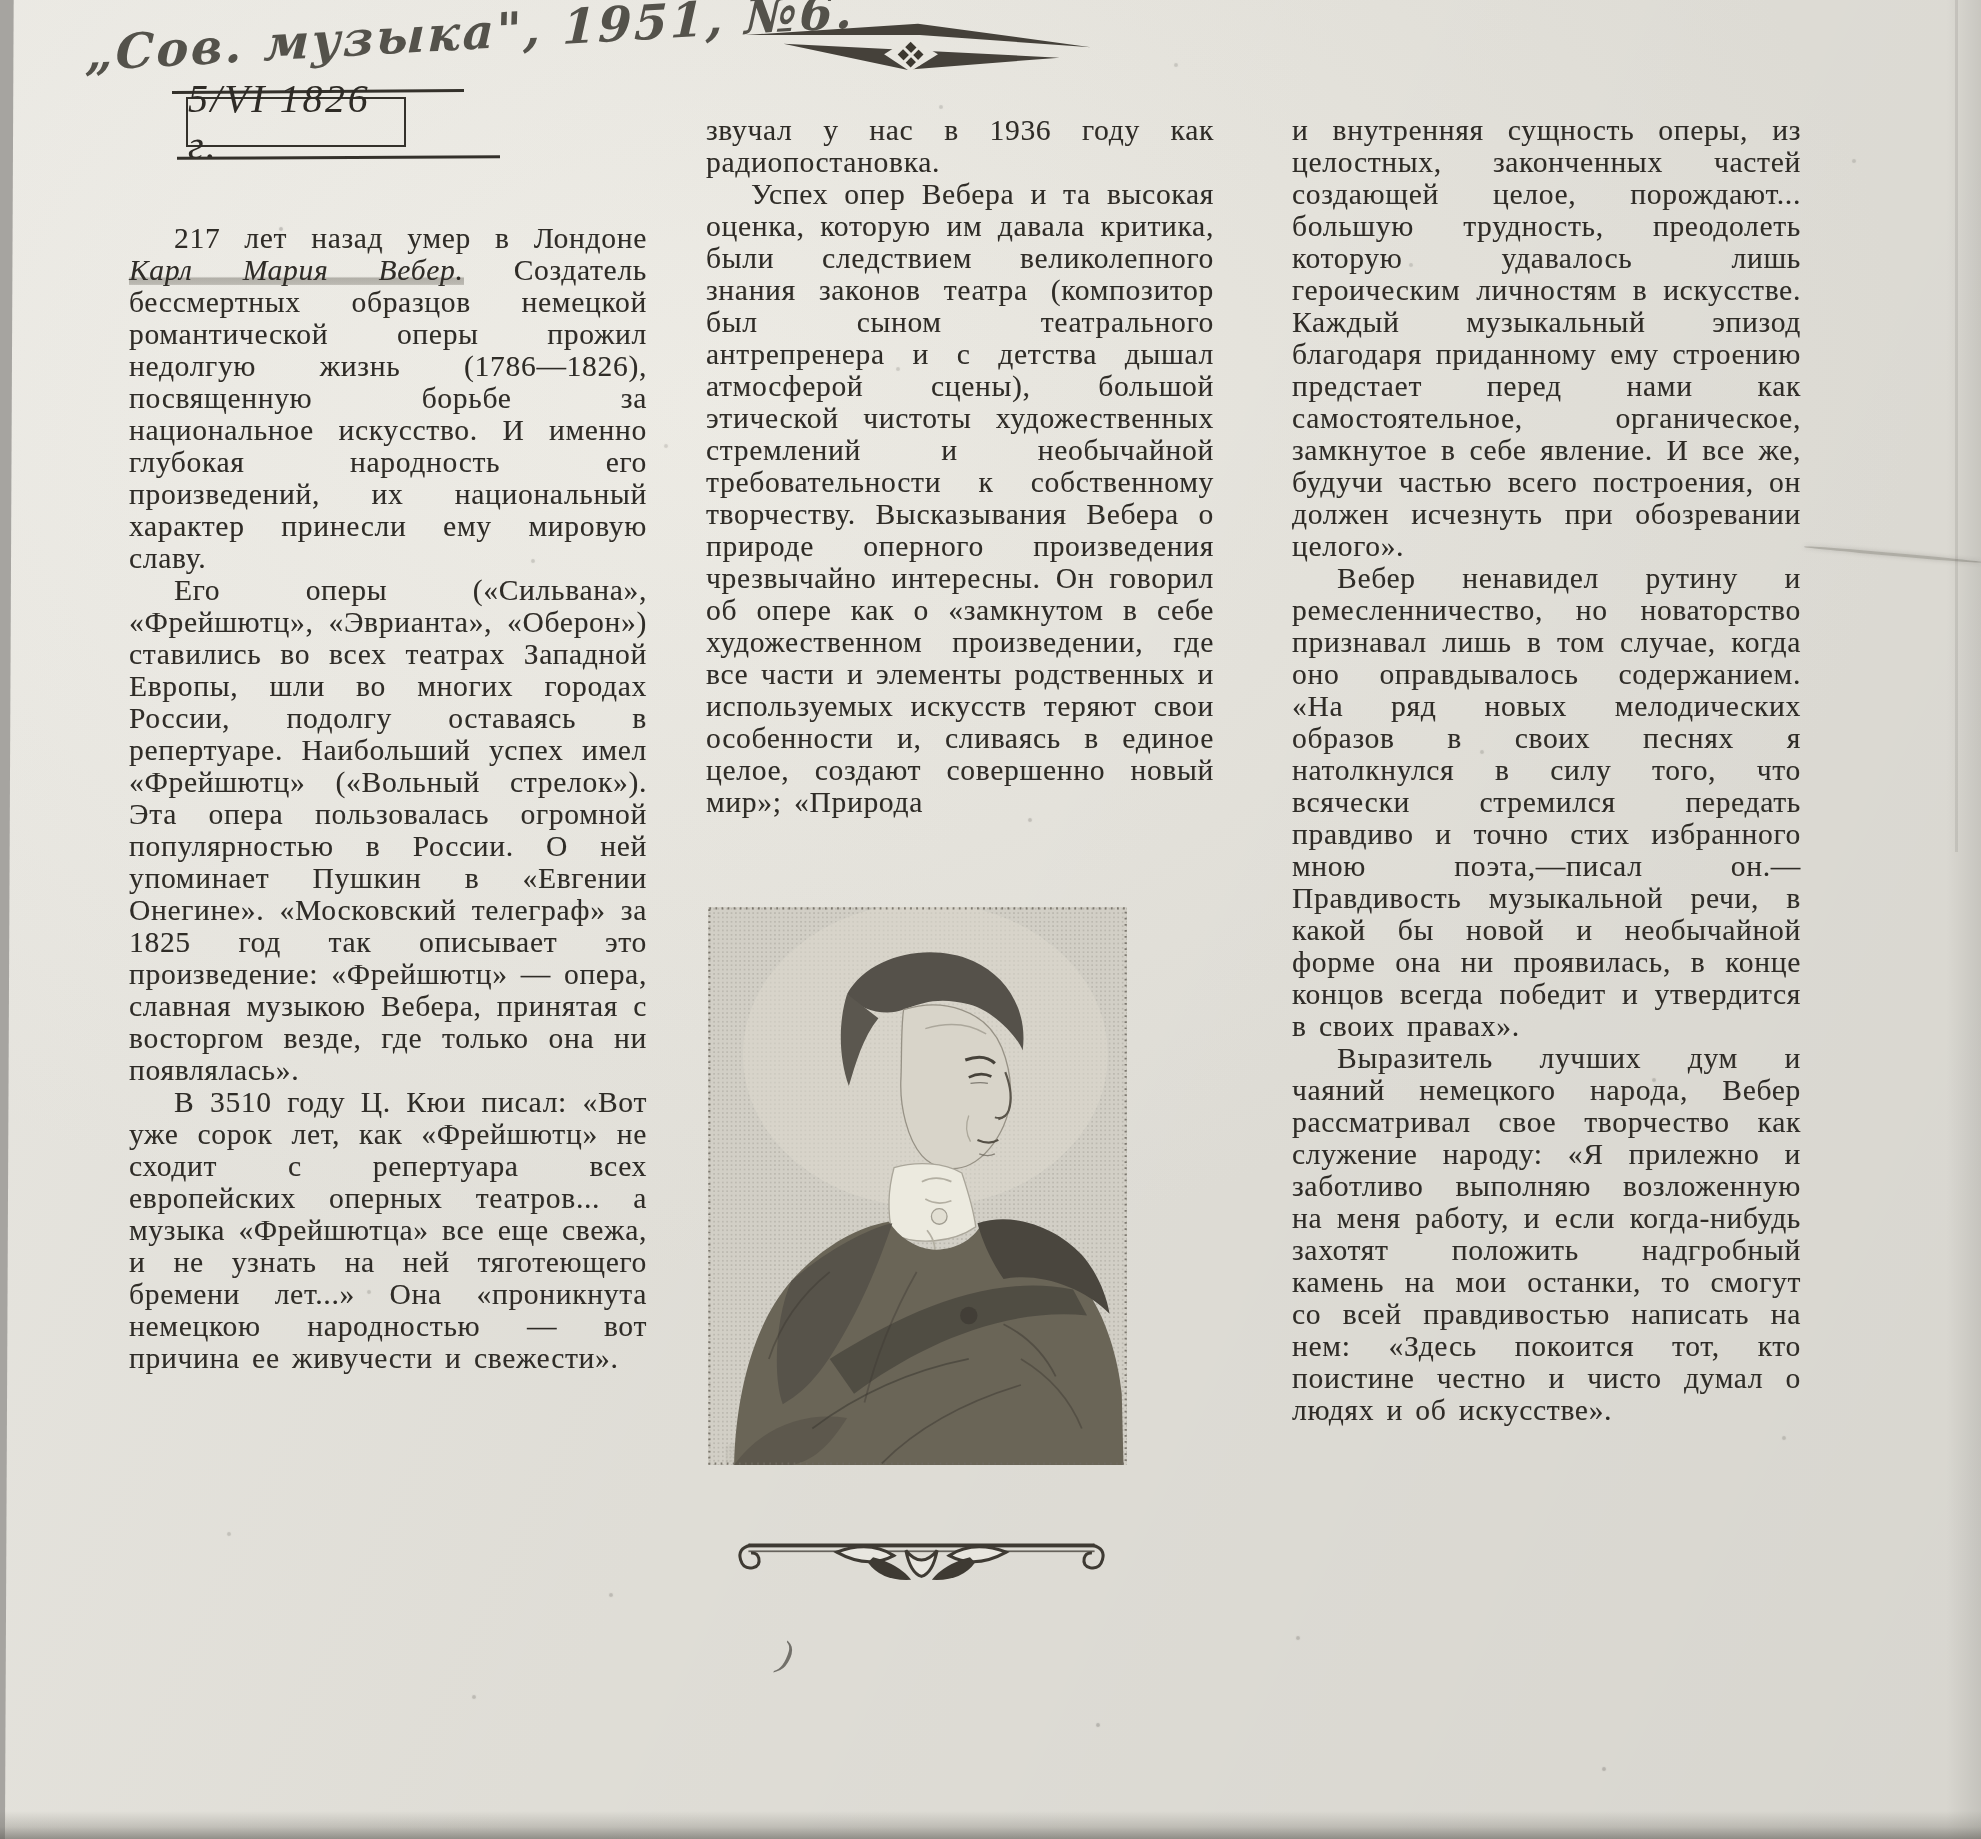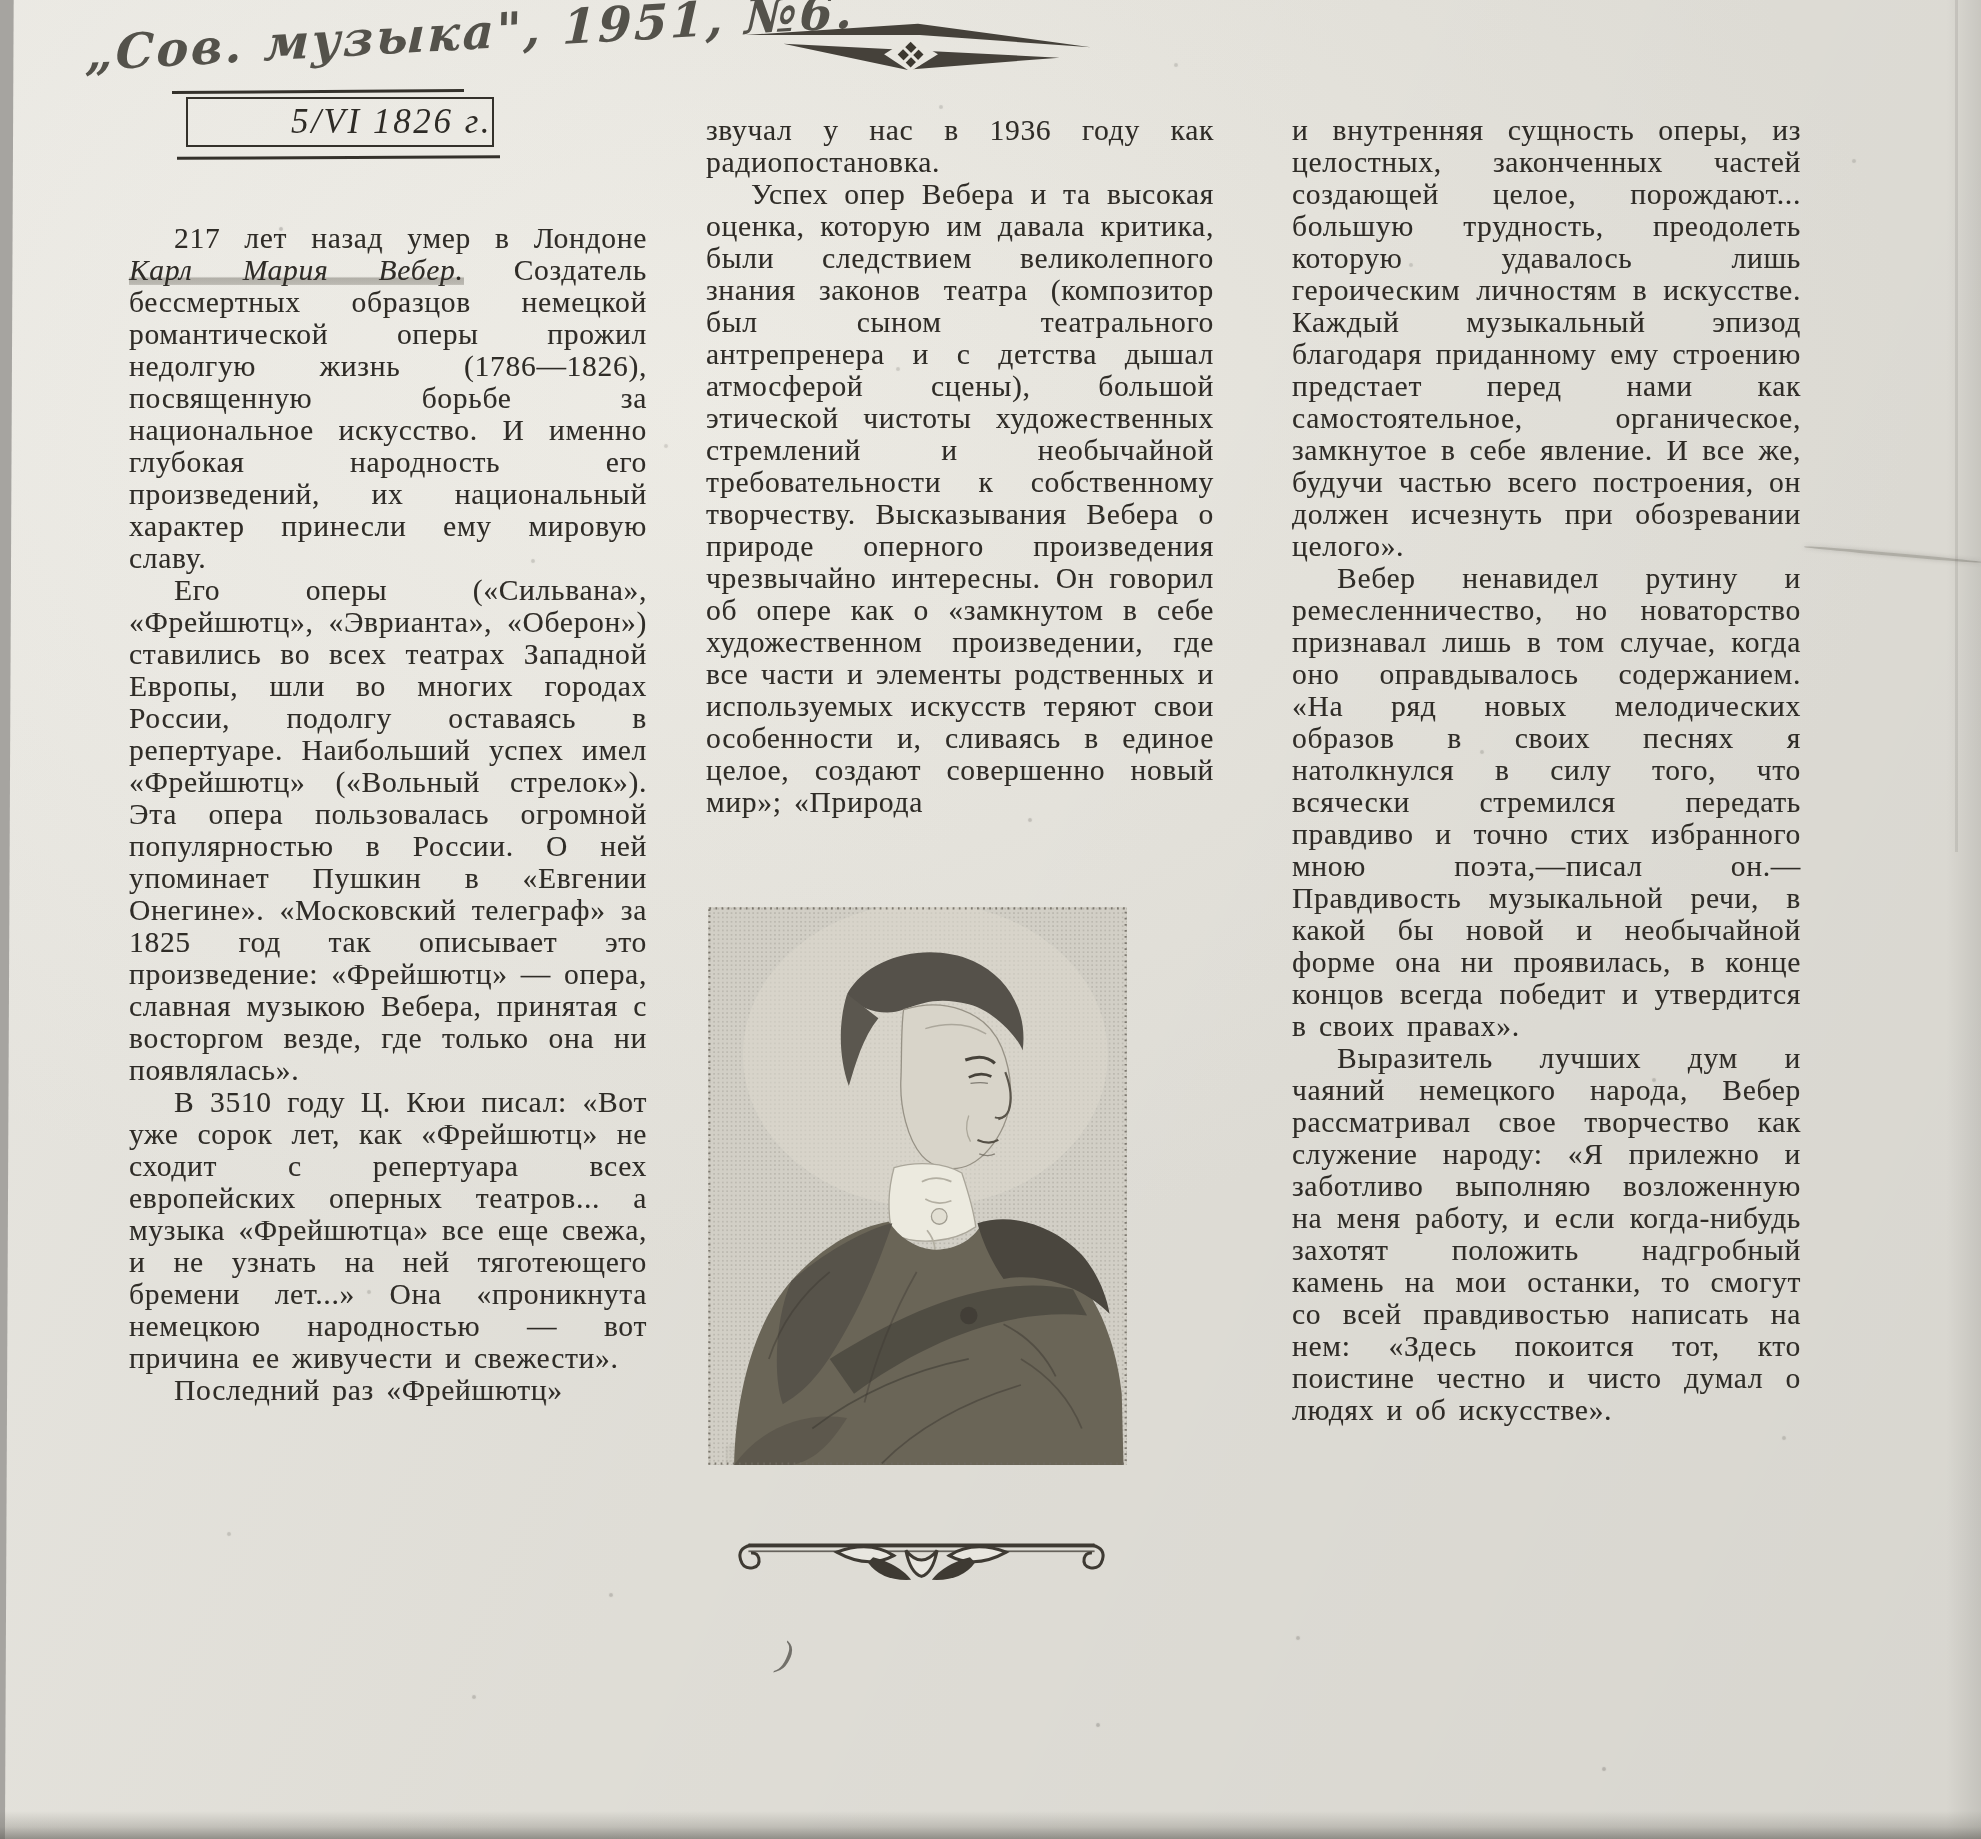--- a/index.html
+++ b/index.html
@@ -61,23 +61,23 @@
     font-size: 48px; color: #54524b; letter-spacing: 2.6px; white-space: nowrap;
     transform: rotate(-3.2deg) skewX(-5deg);
   }
 
   
   .rule-top {
     position: absolute; left: 172px; top: 90px; width: 292px; height: 2.6px;
     background: #34312b; transform: rotate(-0.4deg);
   }
   .datebox {
-    position: absolute; left: 186px; top: 97px; width: 308px; height: 50px;
-    border: 2.6px solid #34312b; display: flex; align-items: center; justify-content: flex-end;
-    font-style: italic; font-size: 35px; color: #2e2b26; letter-spacing: 2.6px;
+    position: absolute; left: 186px; top: 97px; width: 220px; height: 50px;
+    border: 2.6px solid #34312b; display: flex; align-items: center; justify-content: flex-start;
+    font-style: italic; font-size: 40px; color: #2e2b26; letter-spacing: 2.6px;
   }
   .rule-bottom {
     position: absolute; left: 177px; top: 156px; width: 323px; height: 2.6px;
     background: #34312b; transform: rotate(-0.3deg);
   }
 
   
   .col {
     position: absolute;
     text-align: justify;
@@ -131,21 +131,20 @@
     <polygon points="166,46 196,27 228,46 196,66" fill="#e8e6df"></polygon>
     <rect x="186" y="36" width="21" height="21" transform="rotate(45 196.5 46.5)" fill="#3c3830"></rect>
     <line x1="186" y1="36" x2="208" y2="58" stroke="#e8e6df" stroke-width="3.5"></line>
     <line x1="208" y1="36" x2="186" y2="58" stroke="#e8e6df" stroke-width="3.5"></line>
   </svg>
 
   <div id="col1" class="col">
     <p><span>217 лет назад умер в Лондоне </span><span class="pencil-underline">Карл Мария Вебер.</span><span> Создатель бессмертных образцов немецкой романтической оперы прожил недолгую жизнь (1786—1826), посвященную борьбе за национальное искусство. И именно глубокая народность его произведений, их национальный характер принесли ему мировую славу.</span></p>
     <p>Его оперы («Сильвана», «Фрейшютц», «Эврианта», «Оберон») ставились во всех театрах Западной Европы, шли во многих городах России, подолгу оставаясь в репертуаре. Наибольший успех имел «Фрейшютц» («Вольный стрелок»). Эта опера пользовалась огромной популярностью в России. О ней упоминает Пушкин в «Евгении Онегине». «Московский телеграф» за 1825 год так описывает это произведение: «Фрейшютц» — опера, славная музыкою Вебера, принятая с восторгом везде, где только она ни появлялась».</p>
     <p>В 3510 году Ц. Кюи писал: «Вот уже сорок лет, как «Фрейшютц» не сходит с репертуара всех европейских оперных театров... а музыка «Фрейшютца» все еще свежа, и не узнать на ней тяготеющего бремени лет...» Она «проникнута немецкою народностью — вот причина ее живучести и свежести».</p>
-    <p>Последний раз «Фрейшютц»</p>
   </div>
 
   <div id="col2" class="col">
     <p class="noindent">звучал у нас в 1936 году как радиопостановка.</p>
     <p>Успех опер Вебера и та высокая оценка, которую им давала критика, были следствием великолепного знания законов театра (композитор был сыном театрального антрепренера и с детства дышал атмосферой сцены), большой этической чистоты художественных стремлений и необычайной требовательности к собственному творчеству. Высказывания Вебера о природе оперного произведения чрезвычайно интересны. Он говорил об опере как о «замкнутом в себе художественном произведении, где все части и элементы родственных и используемых искусств теряют свои особенности и, сливаясь в единое целое, создают совершенно новый мир»; «Природа</p>
   </div>
 
   <svg id="portrait" viewBox="0 0 482 642" role="img">
     <defs>
       <pattern id="ht" width="5" height="5" patternUnits="userSpaceOnUse">

